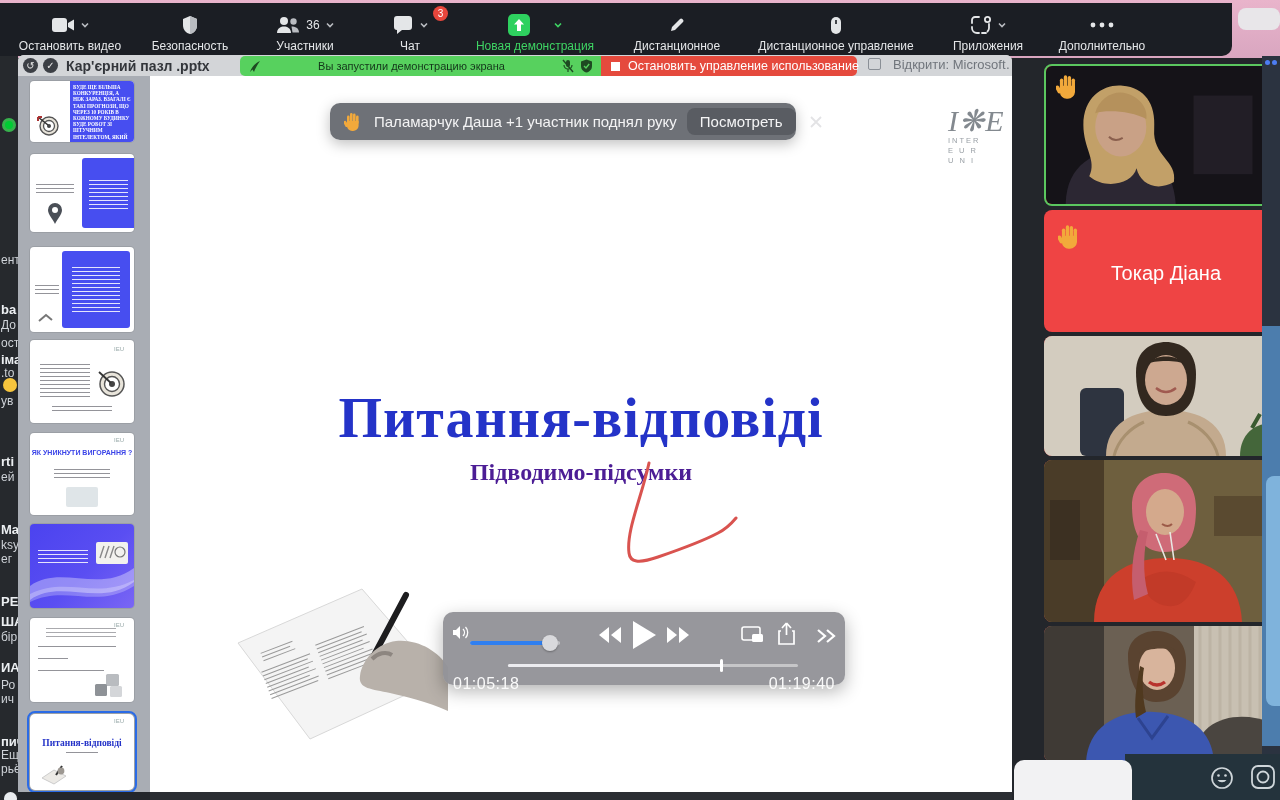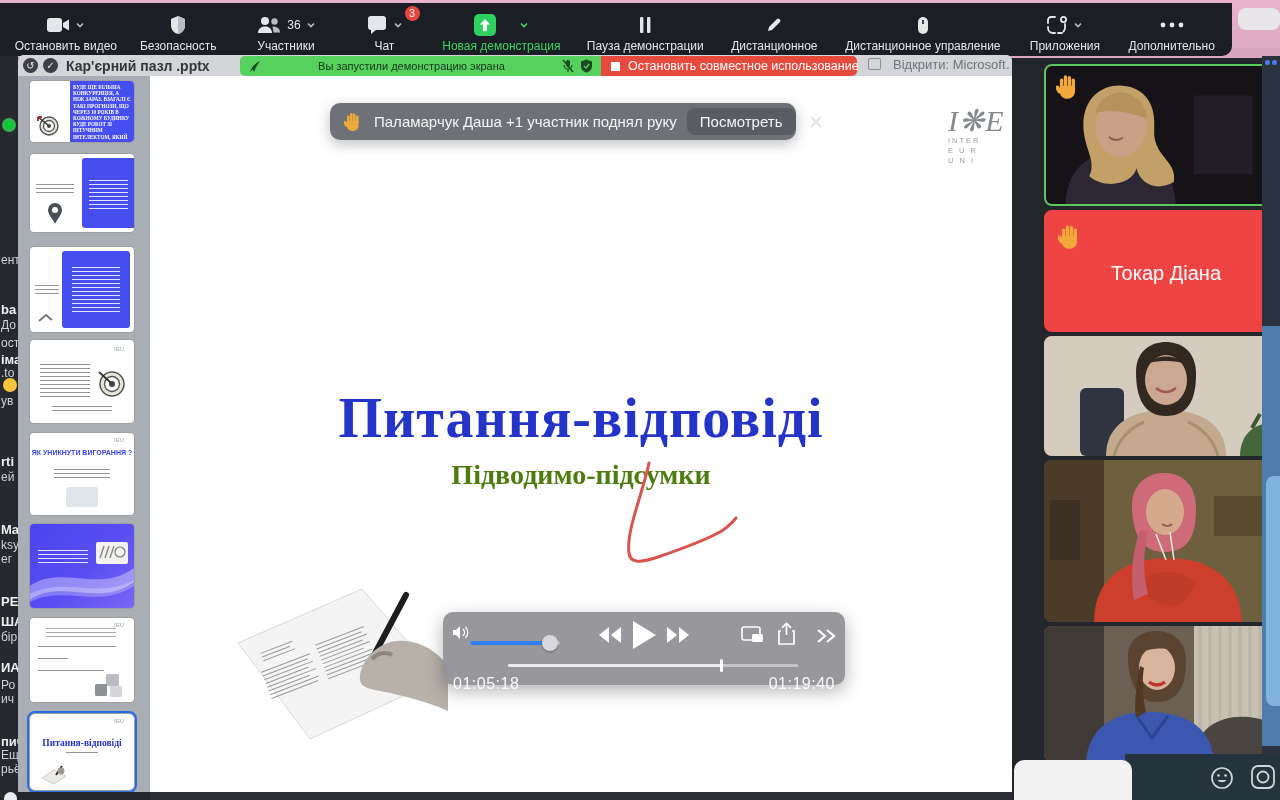--- a/index.html
+++ b/index.html
@@ -80,21 +80,21 @@
   .linesW { background:repeating-linear-gradient(180deg, rgba(255,255,255,.85) 0 1.5px, transparent 1.5px 4px); }
   .linesD { background:repeating-linear-gradient(180deg, rgba(60,60,70,.55) 0 1.3px, transparent 1.3px 4px); }
   .t-title { color:#3a43e8; font-weight:bold; text-align:center; }
 
   
   #slide { left:150px; top:76px; width:862px; height:716px; background:#fff; overflow:hidden; }
   #slide-title { position:absolute; left:0; top:310px; width:862px; text-align:center;
                  font-family:"Liberation Serif", serif; font-weight:bold; font-size:56px;
                  color:#2433c8; letter-spacing:1px; }
   #slide-sub { position:absolute; left:0; top:383px; width:862px; text-align:center;
-               font-family:"Liberation Serif", serif; font-weight:bold; font-size:28px; color:#4d7c0f; }
+               font-family:"Liberation Serif", serif; font-weight:bold; font-size:24px; color:#4c1d95; }
   #ieu-logo { position:absolute; right:6px; top:30px; width:58px; color:#8d939b; }
   #ieu-mark { font-family:"Liberation Serif", serif; font-size:30px; letter-spacing:1px;
               color:#83898f; line-height:30px;font-style:italic; }
   .ieu-line { font-size:7.5px; letter-spacing:2px; color:#9aa0a6; line-height:10px; white-space:nowrap; }
 
   
   #player { left:443px; top:612px; width:402px; height:73px; border-radius:10px;
             background:rgba(147,147,152,0.96); box-shadow:0 6px 18px rgba(0,0,0,.3); z-index:20; }
   #vol-track { position:absolute; left:27px; top:29px; width:90px; height:4px;
                border-radius:2px; background:#c9c9cd; }
@@ -250,31 +250,20 @@
         </span>
         <span class="chev" style="margin-left:18px">
           <svg width="10" height="10" viewBox="0 0 10 10">
               <path d="M2 3.5 L5 6.5 L8 3.5" stroke="#3ed463" stroke-width="1.6" fill="none"></path>
             </svg>
         </span>
       </div>
       <div class="tlabel green">Новая демонстрация</div>
     </div>
 
-    <div class="titem" style="width:150px">
-      <div class="irow">
-        <span>
-          <svg width="14" height="18" viewBox="0 0 14 18">
-              <rect x="2" y="1" width="3.4" height="16" rx="1" fill="#e4e6e8"></rect>
-              <rect x="9" y="1" width="3.4" height="16" rx="1" fill="#e4e6e8"></rect>
-            </svg>
-        </span>
-      </div>
-      <div class="tlabel">Пауза демонстрации</div>
-    </div>
 
     <div class="titem" style="width:126px">
       <div class="irow">
         <span>
           <svg width="18" height="18" viewBox="0 0 18 18">
               <path d="M3 15 L4 11 L12 3 a1.6 1.6 0 0 1 2.3 0 l0.7 0.7 a1.6 1.6 0 0 1 0 2.3 L7 14 Z" fill="#e4e6e8"></path>
             </svg>
         </span>
       </div>
       <div class="tlabel">Дистанционное</div>
@@ -352,21 +341,21 @@
     <span style="margin-left:6px">
       <svg width="13" height="14" viewBox="0 0 13 14">
           <path d="M6.5 0.5 L12 2.5 V7 C12 10.5 9.5 12.8 6.5 13.5 C3.5 12.8 1 10.5 1 7 V2.5 Z" fill="#1e4a22"></path>
           <path d="M4 7 L6 9 L9.2 5" stroke="#57d15e" stroke-width="1.4" fill="none"></path>
         </svg>
     </span>
   </div>
 
   <div id="red-pill" class="abs">
     <span class="stopsq"></span>
-    <span class="txt">Остановить совместное использование</span>
+    <span class="txt">Остановить управление использование</span>
   </div>
 
   <div id="notif" class="abs">
     <span>
       <svg width="20" height="20" viewBox="0 0 20 20">
           <g fill="#f2a93b">
             <rect x="3" y="3.5" width="2.6" height="8" rx="1.3"></rect>
             <rect x="6" y="1" width="2.6" height="10" rx="1.3"></rect>
             <rect x="9" y="1.6" width="2.6" height="10" rx="1.3"></rect>
             <rect x="12" y="3.5" width="2.6" height="8.5" rx="1.3"></rect>

